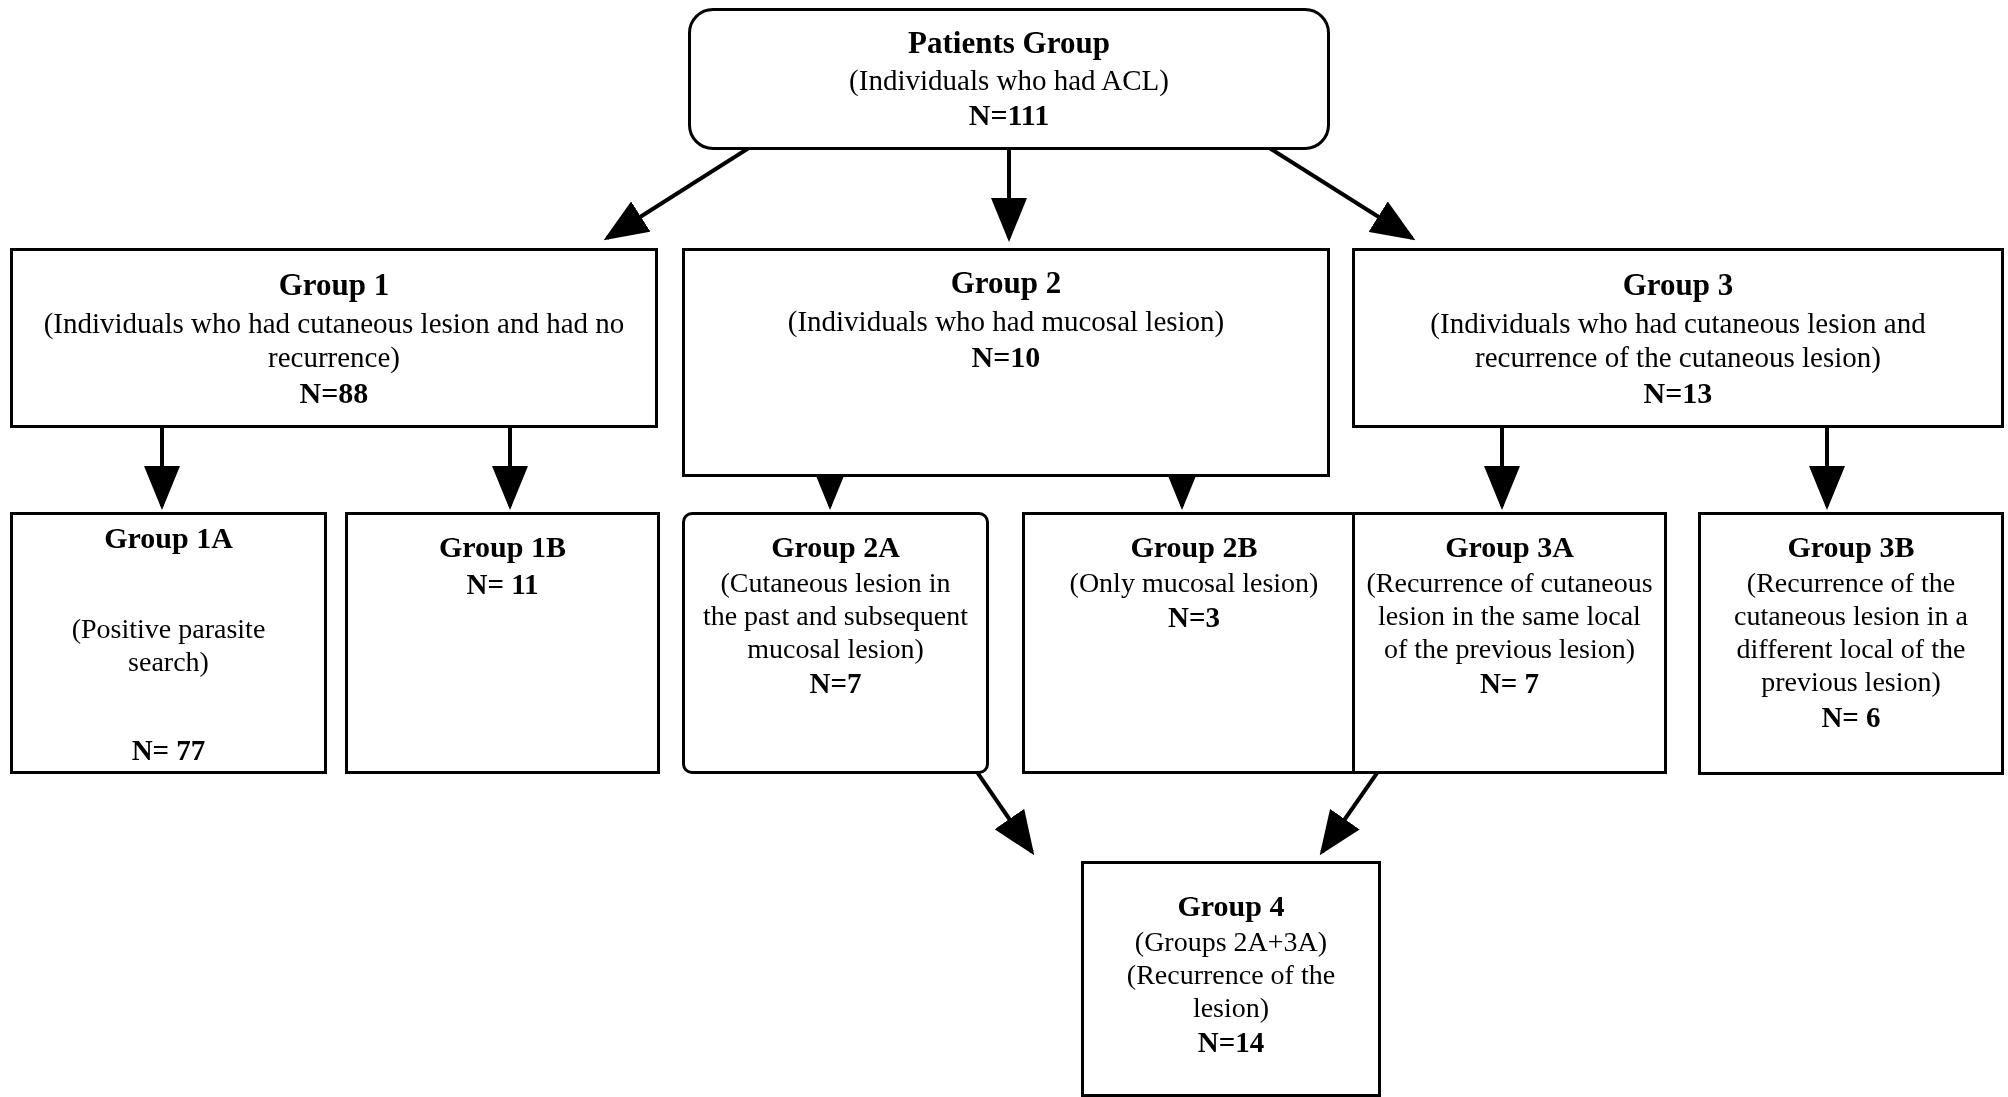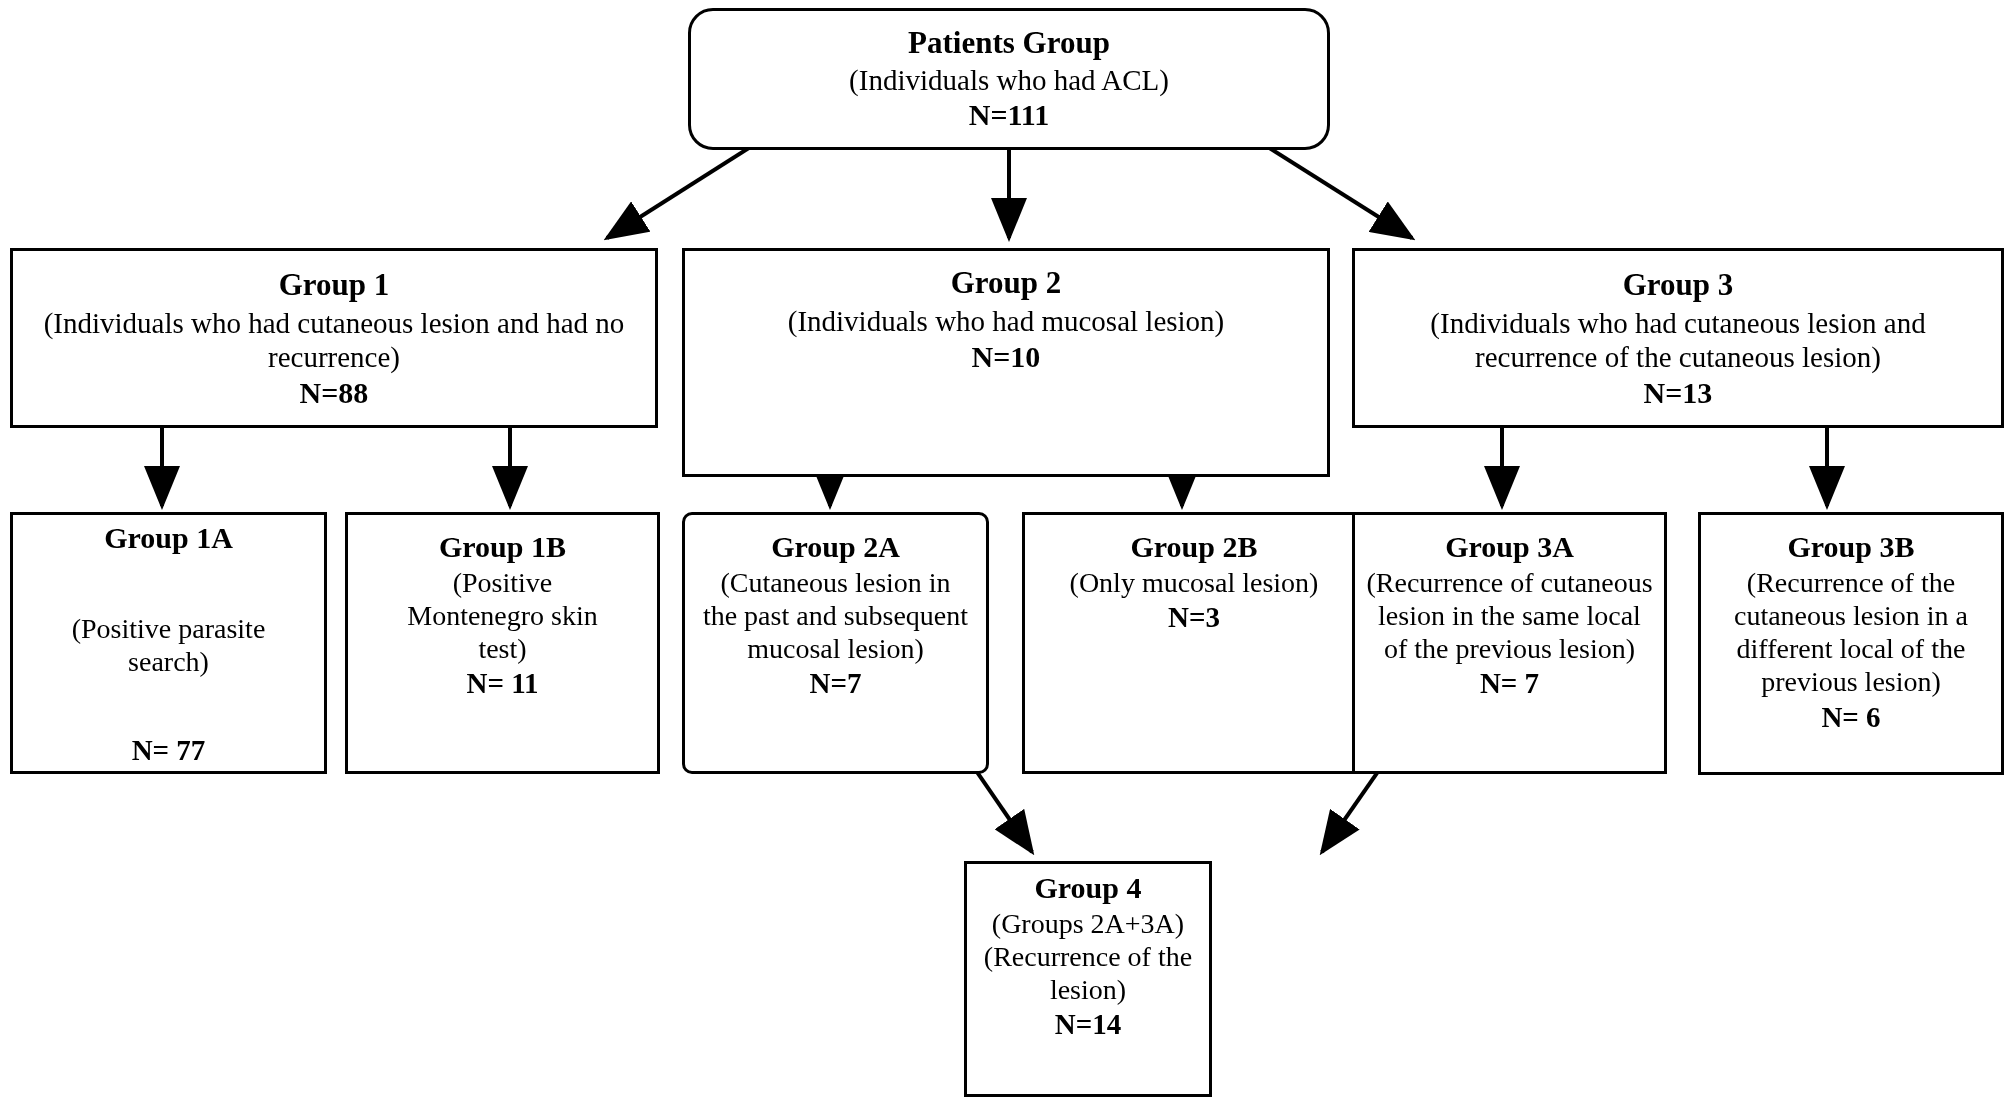--- a/index.html
+++ b/index.html
@@ -128,21 +128,20 @@
   </div>
 
   <div class="node row-three" style="left:10px; top:512px; width:317px; height:262px; justify-content:space-between; padding-top:5px;">
     <div class="title">Group 1A</div>
     <div class="desc" style="max-width:258px;">(Positive parasite search)</div>
     <div class="count">N= 77</div>
   </div>
 
   <div class="node row-three" style="left:345px; top:512px; width:315px; height:262px; justify-content:flex-start; padding-top:14px;">
     <div class="title">Group 1B</div>
-    <div class="desc" style="max-width:218px;">(Positive Montenegro skin test)</div>
     <div class="count">N= 11</div>
   </div>
 
   <div class="node row-three" style="left:682px; top:512px; width:307px; height:262px; justify-content:flex-start; padding-top:14px;border-radius:10px;">
     <div class="title">Group 2A</div>
     <div class="desc" style="max-width:270px;">(Cutaneous lesion in the past and subsequent mucosal lesion)</div>
     <div class="count">N=7</div>
   </div>
 
   <div class="node row-three" style="left:1022px; top:512px; width:344px; height:262px; justify-content:flex-start; padding-top:14px;">
@@ -156,20 +155,20 @@
     <div class="desc" style="max-width:288px;">(Recurrence of cutaneous lesion in the same local of the previous lesion)</div>
     <div class="count">N= 7</div>
   </div>
 
   <div class="node row-three" style="left:1698px; top:512px; width:306px; height:263px; justify-content:flex-start; padding-top:14px;">
     <div class="title">Group 3B</div>
     <div class="desc" style="max-width:280px;">(Recurrence of the cutaneous lesion in a different local of the previous lesion)</div>
     <div class="count">N= 6</div>
   </div>
 
-  <div class="node row-four" style="left:964px; top:861px; width:248px; height:236px; justify-content:flex-start; padding-top:6px;">
+  <div class="node row-four" style="left:1081px; top:861px; width:300px; height:236px; justify-content:flex-start; padding-top:24px;">
     <div class="title">Group 4</div>
     <div class="desc" style="max-width:280px;">(Groups 2A+3A)</div>
     <div class="desc" style="max-width:260px;">(Recurrence of  the lesion)</div>
     <div class="count">N=14</div>
   </div>
 
 </div>
 
 </body></html>

